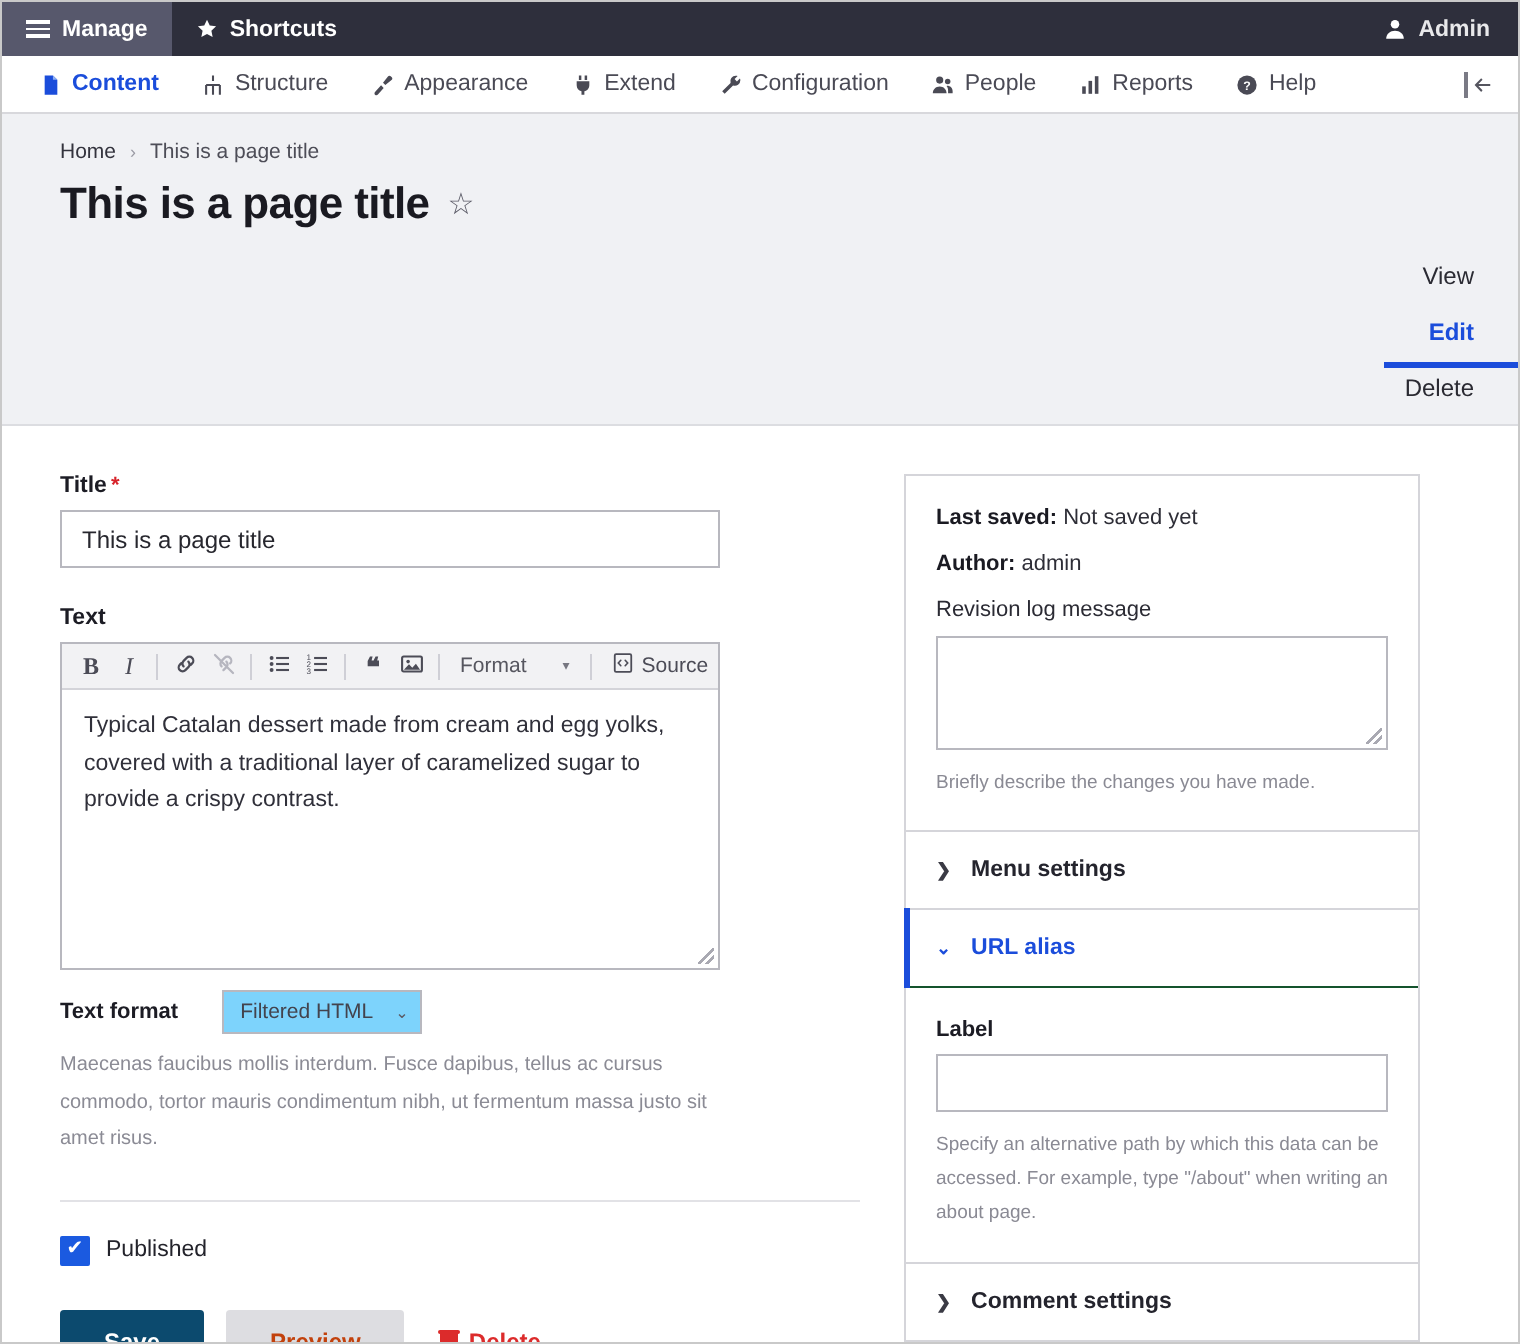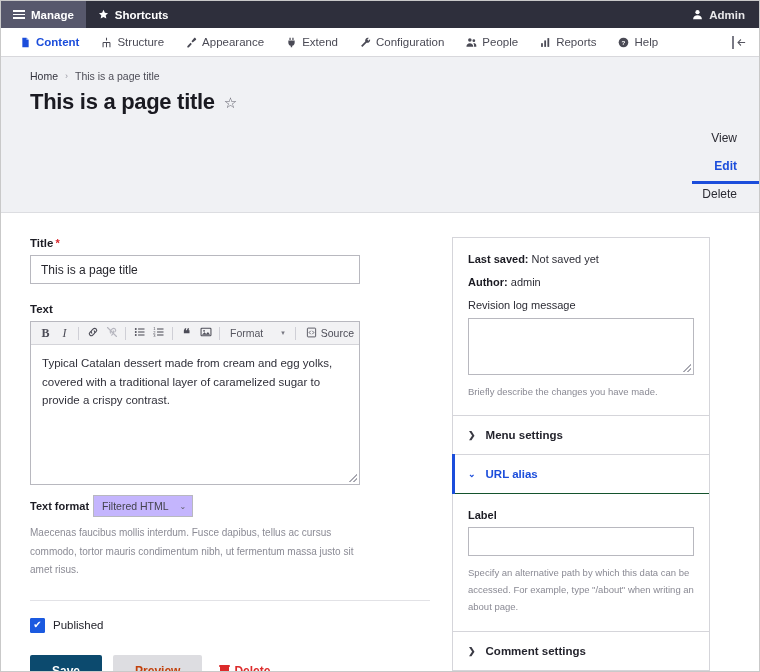--- a/index.html
+++ b/index.html
@@ -201,24 +201,24 @@
   }
   .resize-grip {
     position: absolute; right: 2px; bottom: 2px;
     width: 8px; height: 8px;
     background:
       linear-gradient(135deg, transparent 46%, #a9a9b2 46%, #a9a9b2 58%, transparent 58%),
       linear-gradient(135deg, transparent 70%, #a9a9b2 70%, #a9a9b2 82%, transparent 82%);
   }
 
   
-  .tf-row { display: flex; align-items: center; gap: 4px; margin-top: 10px; }
+  .tf-row { display: flex; align-items: center; gap: 22px; margin-top: 10px; }
   .tf-label { font-size: 11px; font-weight: 700; color: #1c1c24; }
   .tf-select {
-    border: 1px solid #b8b8bf; background: #c4b5fd;
+    border: 1px solid #b8b8bf; background: #7dd3fc;
     height: 20px; display: flex; align-items: center;
     padding: 0 6px 0 8px; gap: 11px;
     font-size: 10.5px; color: #43434d; text-align: right;
   }
   .tf-caret { font-size: 8px; color: #5c5c66; }
 
   
   .divider {
     border-top: 1px solid #e2e2e6;
     margin: 20px 0 0 0;

